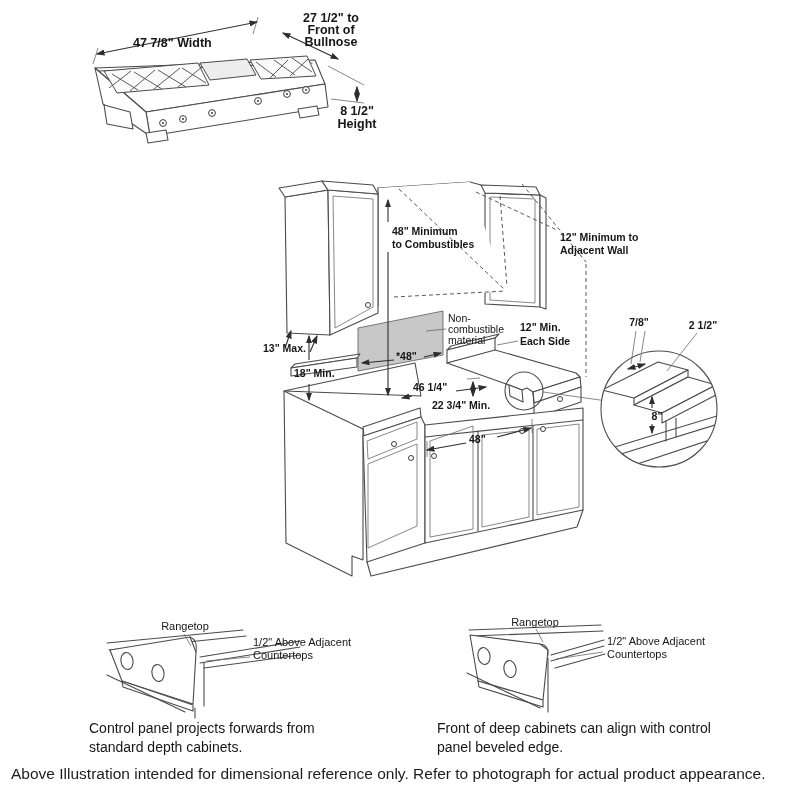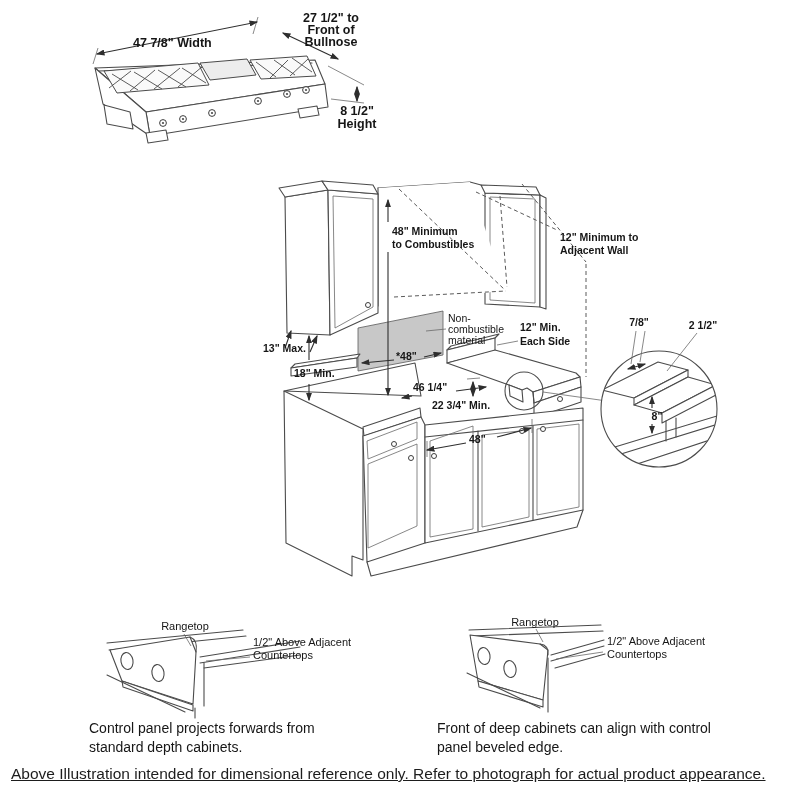--- a/index.html
+++ b/index.html
@@ -18,21 +18,21 @@
   .panel{fill:var(--panel);stroke:#5a5a5a;stroke-width:.8;}
   .knob{fill:#fff;stroke:#3d3d3d;stroke-width:1;}
   .dot{fill:#4b4b4b;}
   text{fill:var(--text);}
   .t-dim{font-weight:bold;font-size:10.5px;}
   .t-dimlg{font-weight:bold;font-size:12.5px;}
   .t-reg{font-size:10.5px;}
   .t-lbl{font-size:11px;}
   .t-cap{font-size:14px;}
   .mid{text-anchor:middle;}
-  .footer-note{position:absolute;left:11px;top:765px;font-size:15.5px;color:#1d1d1d;text-decoration:underline;}
+  .footer-note{position:absolute;left:11px;top:765px;font-size:15.5px;color:#1d1d1d;}
 </style>
 </head>
 <body>
 
 <div class="stage">
 <svg width="800" height="800" viewBox="0 0 800 800">
   <defs>
     <marker id="ar" viewBox="0 0 10 7" refX="8.5" refY="3.5" markerWidth="8" markerHeight="5.6" orient="auto-start-reverse">
       <path d="M0,0 L10,3.5 L0,7 Z" style="fill:#2e2e2e"></path>
     </marker>

